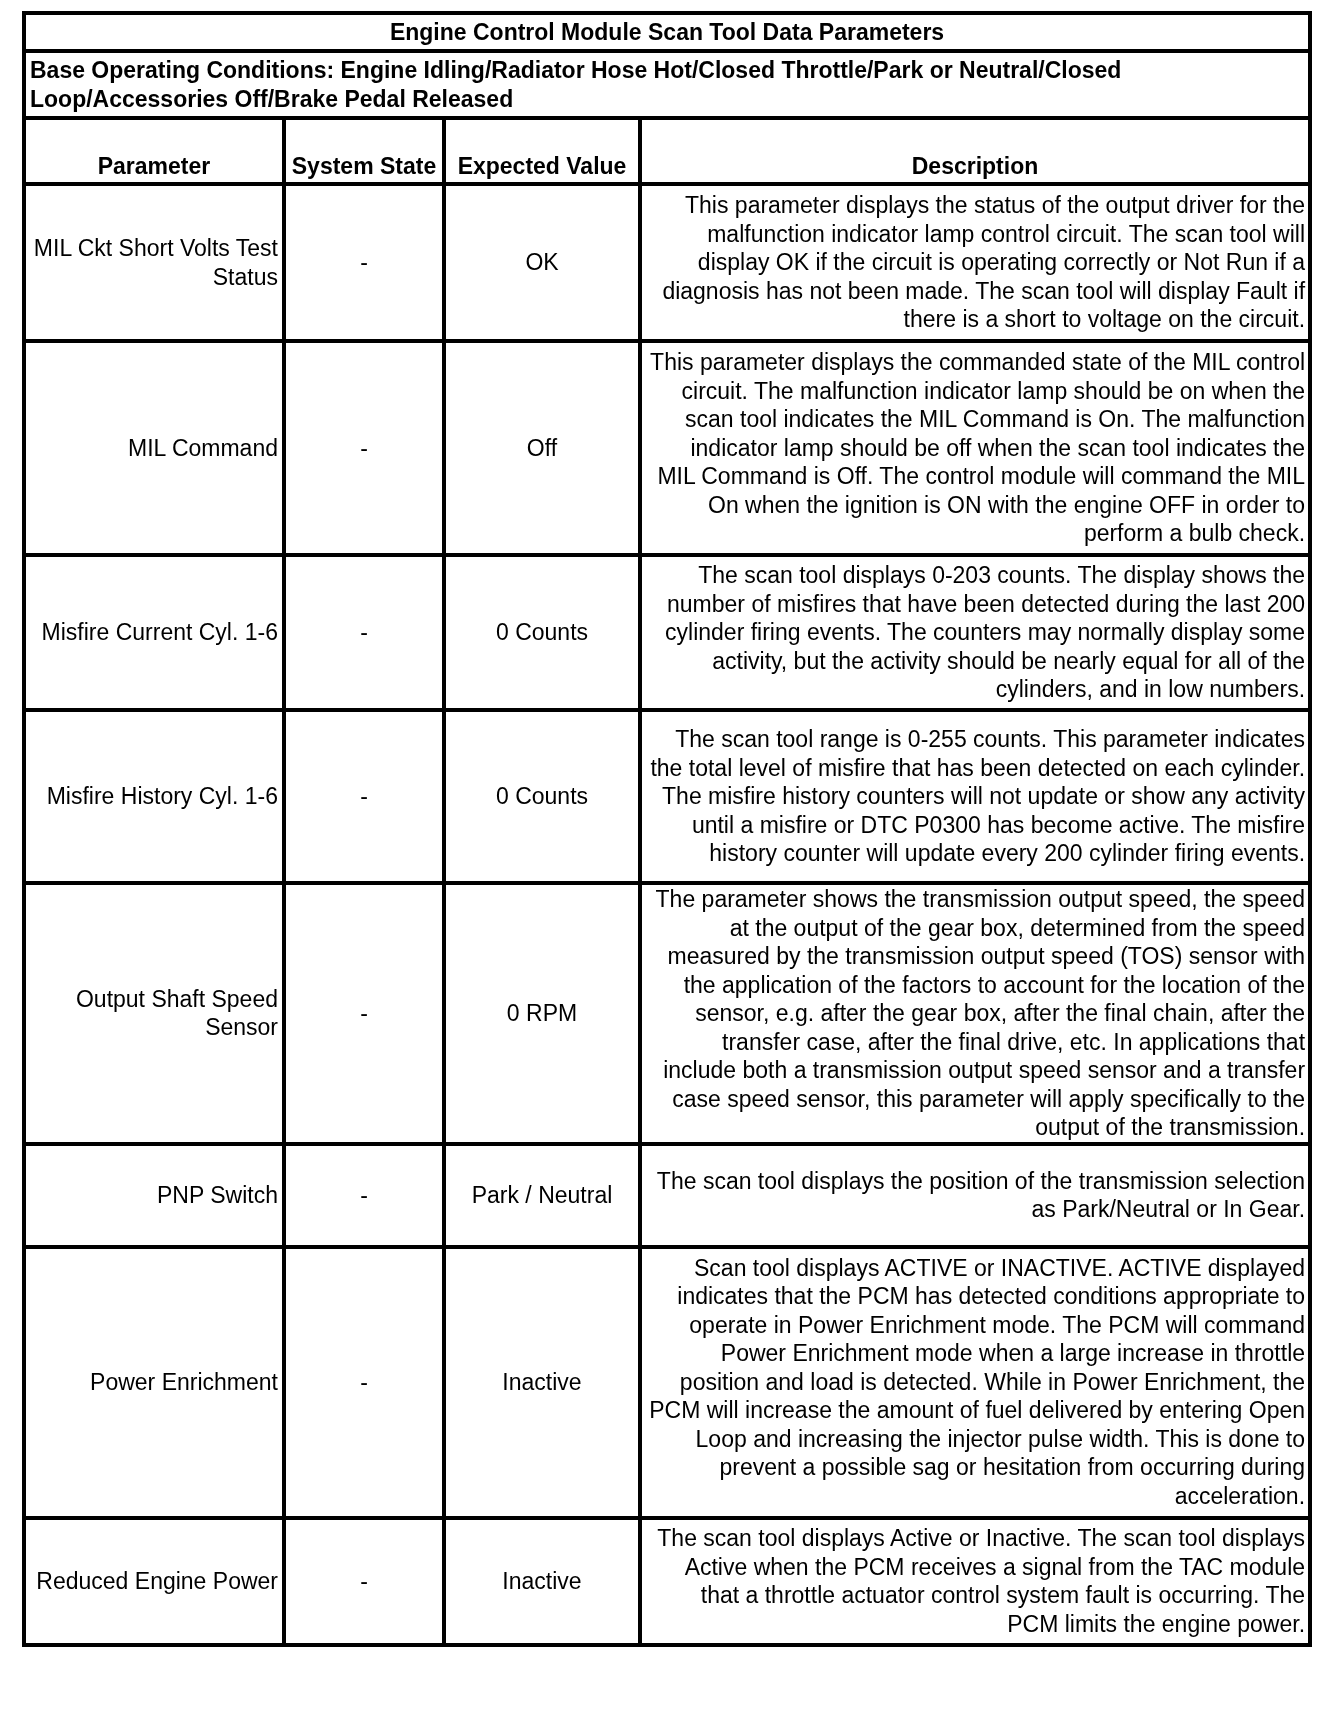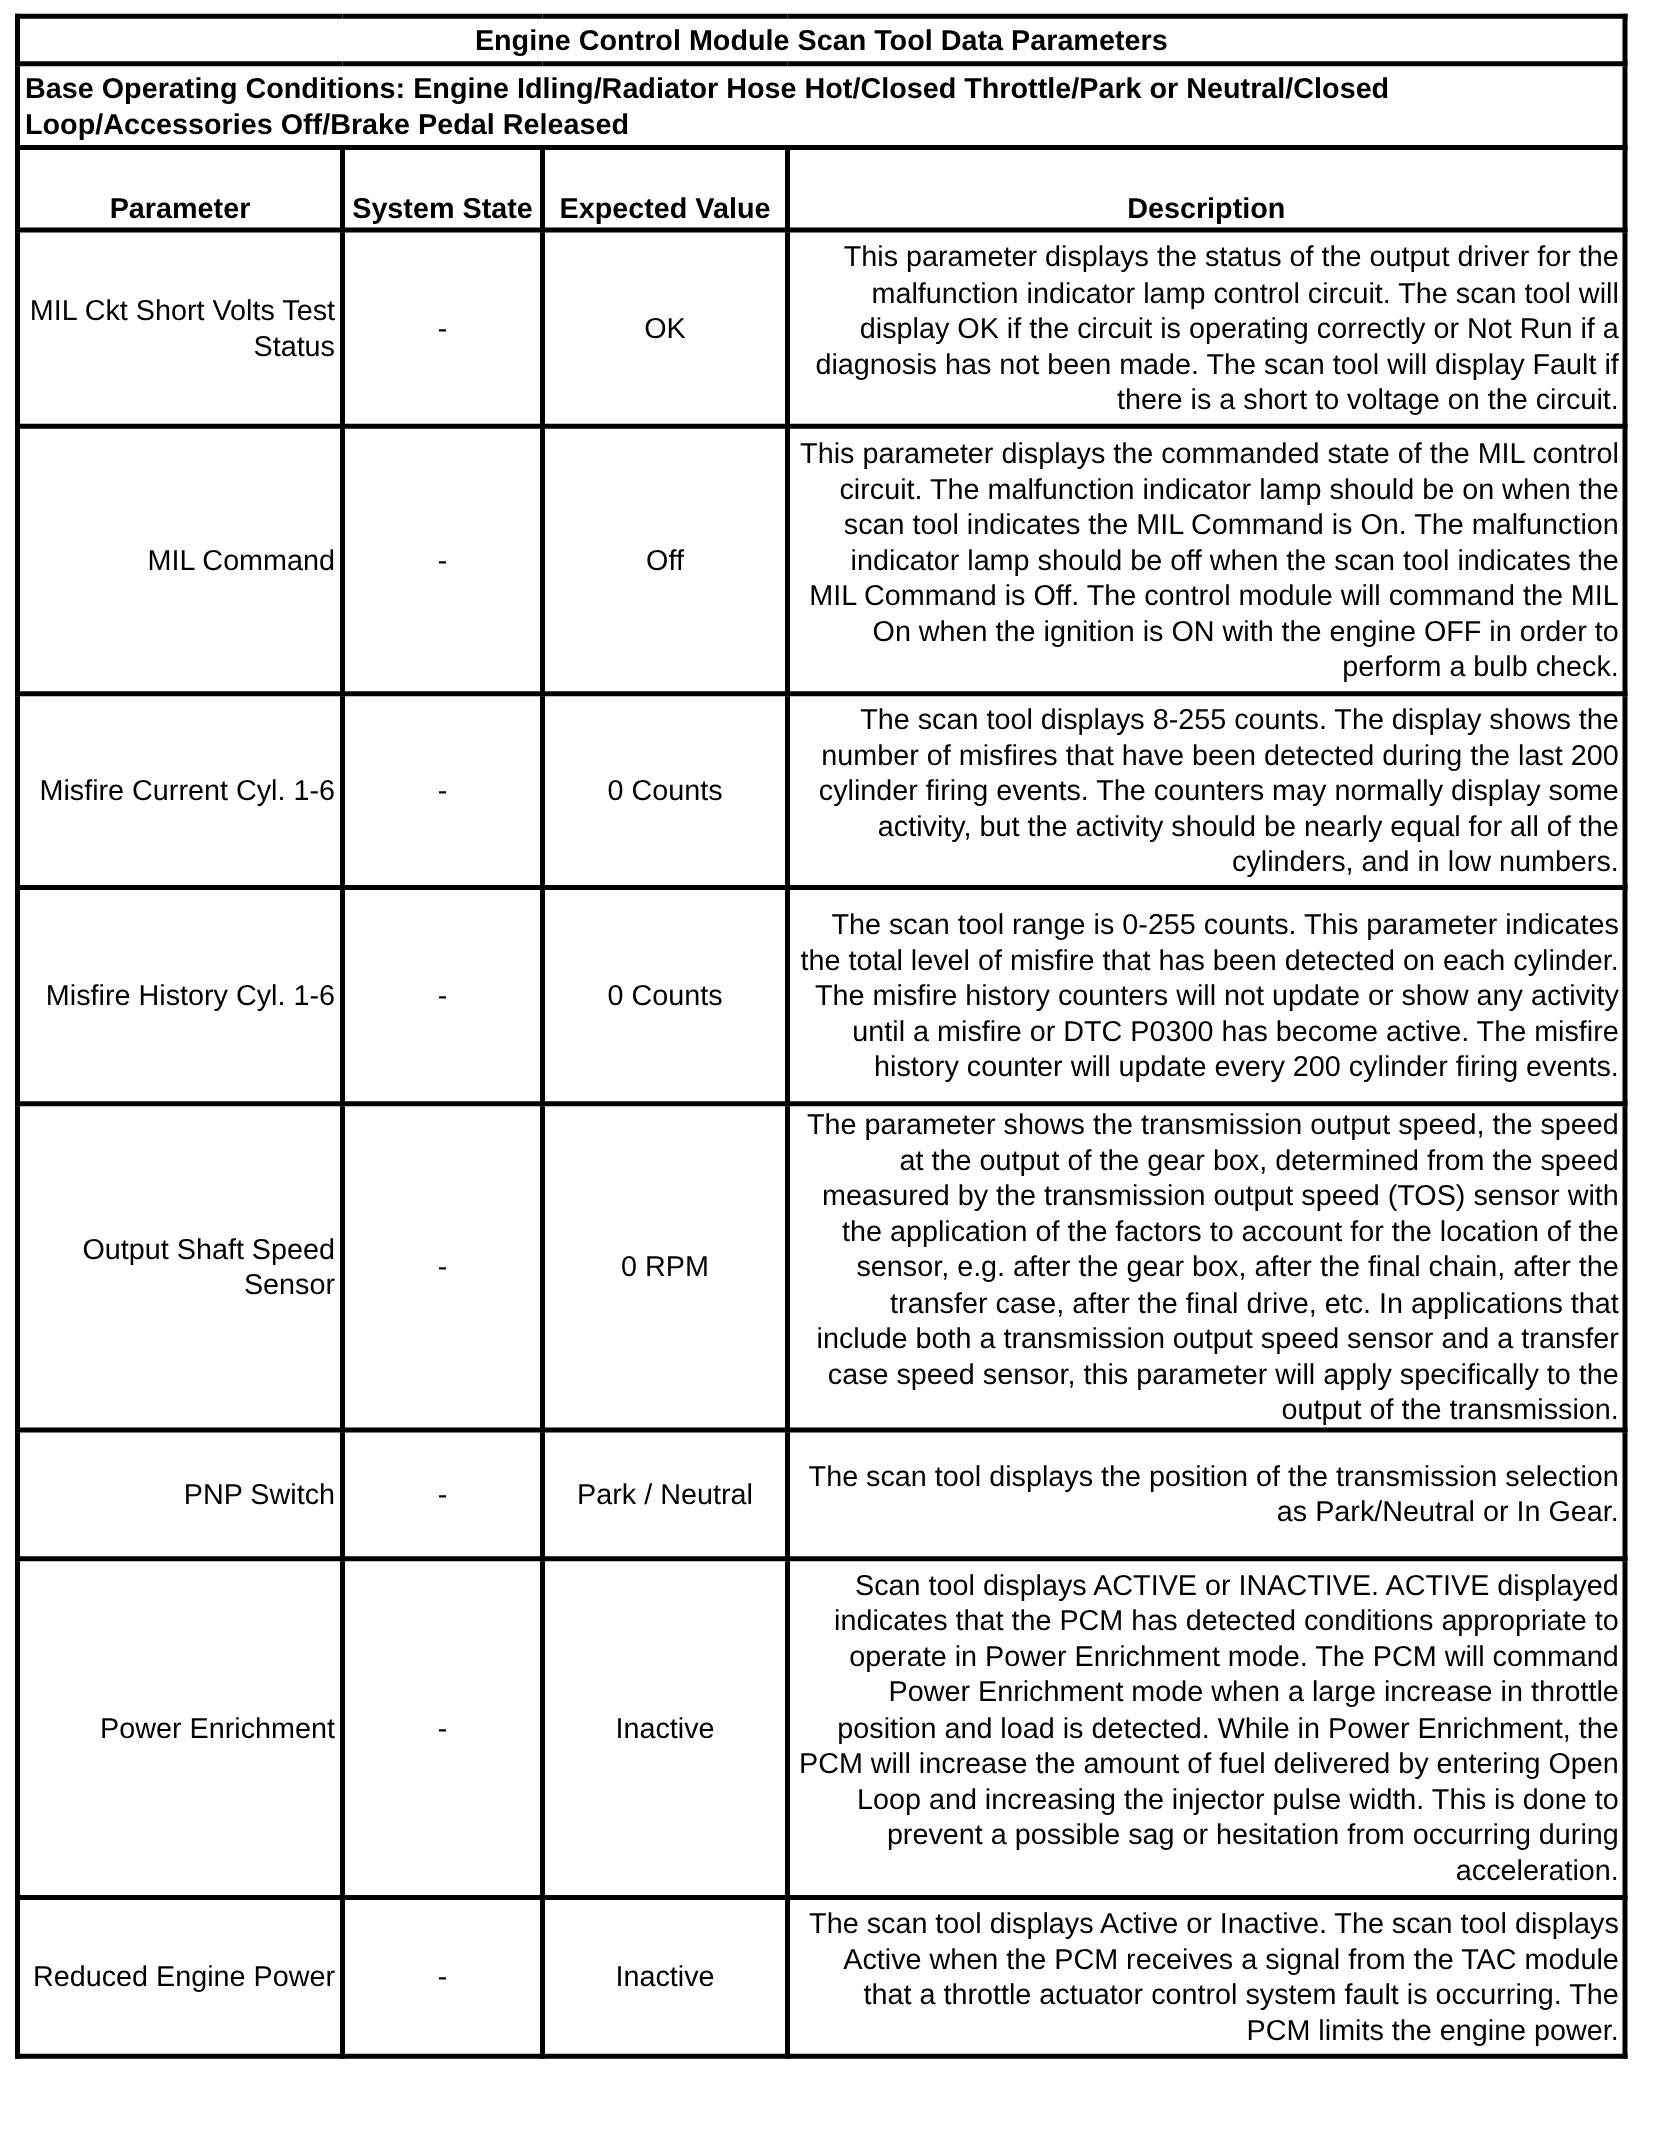--- a/index.html
+++ b/index.html
@@ -1,19 +1,19 @@
 <!DOCTYPE html>
 <html><head>
 <meta charset="utf-8">
 <style>
   html, body { margin: 0; padding: 0; background: #ffffff; }
   body { width: 1328px; height: 1724px; position: relative; overflow: hidden;
          font-family: "Liberation Sans", sans-serif; color: #000; }
   table.doc {
-    position: absolute; left: 12px; top: 11px;
+    position: absolute; left: 22px; top: 11px;
     width: 1286px;
     border-collapse: collapse;
     table-layout: fixed;
   }
   table.doc td, table.doc th {
     border: 4px solid #000;
     padding: 0 4px;
     vertical-align: middle;
     font-size: 23px;
     line-height: 28.5px;
@@ -62,21 +62,21 @@
   <tr style="height:214px">
     <td class="param">MIL Command</td>
     <td class="center">-</td>
     <td class="center">Off</td>
     <td class="desc">This parameter displays the commanded state of the MIL control circuit. The malfunction indicator lamp should be on when the scan tool indicates the MIL Command is On. The malfunction indicator lamp should be off when the scan tool indicates the MIL Command is Off. The control module will command the MIL On when the ignition is ON with the engine OFF in order to perform a bulb check.</td>
   </tr>
   <tr style="height:155px">
     <td class="param">Misfire Current Cyl. 1-6</td>
     <td class="center">-</td>
     <td class="center">0 Counts</td>
-    <td class="desc">The scan tool displays 8-255 counts. The display shows the number of misfires that have been detected during the last 200 cylinder firing events. The counters may normally display some activity, but the activity should be nearly equal for all of the cylinders, and in low numbers.</td>
+    <td class="desc">The scan tool displays 0-203 counts. The display shows the number of misfires that have been detected during the last 200 cylinder firing events. The counters may normally display some activity, but the activity should be nearly equal for all of the cylinders, and in low numbers.</td>
   </tr>
   <tr style="height:173px">
     <td class="param">Misfire History Cyl. 1-6</td>
     <td class="center">-</td>
     <td class="center">0 Counts</td>
     <td class="desc">The scan tool range is 0-255 counts. This parameter indicates the total level of misfire that has been detected on each cylinder. The misfire history counters will not update or show any activity until a misfire or DTC P0300 has become active. The misfire history counter will update every 200 cylinder firing events.</td>
   </tr>
   <tr style="height:253px">
     <td class="param">Output Shaft Speed Sensor</td>
     <td class="center">-</td>

